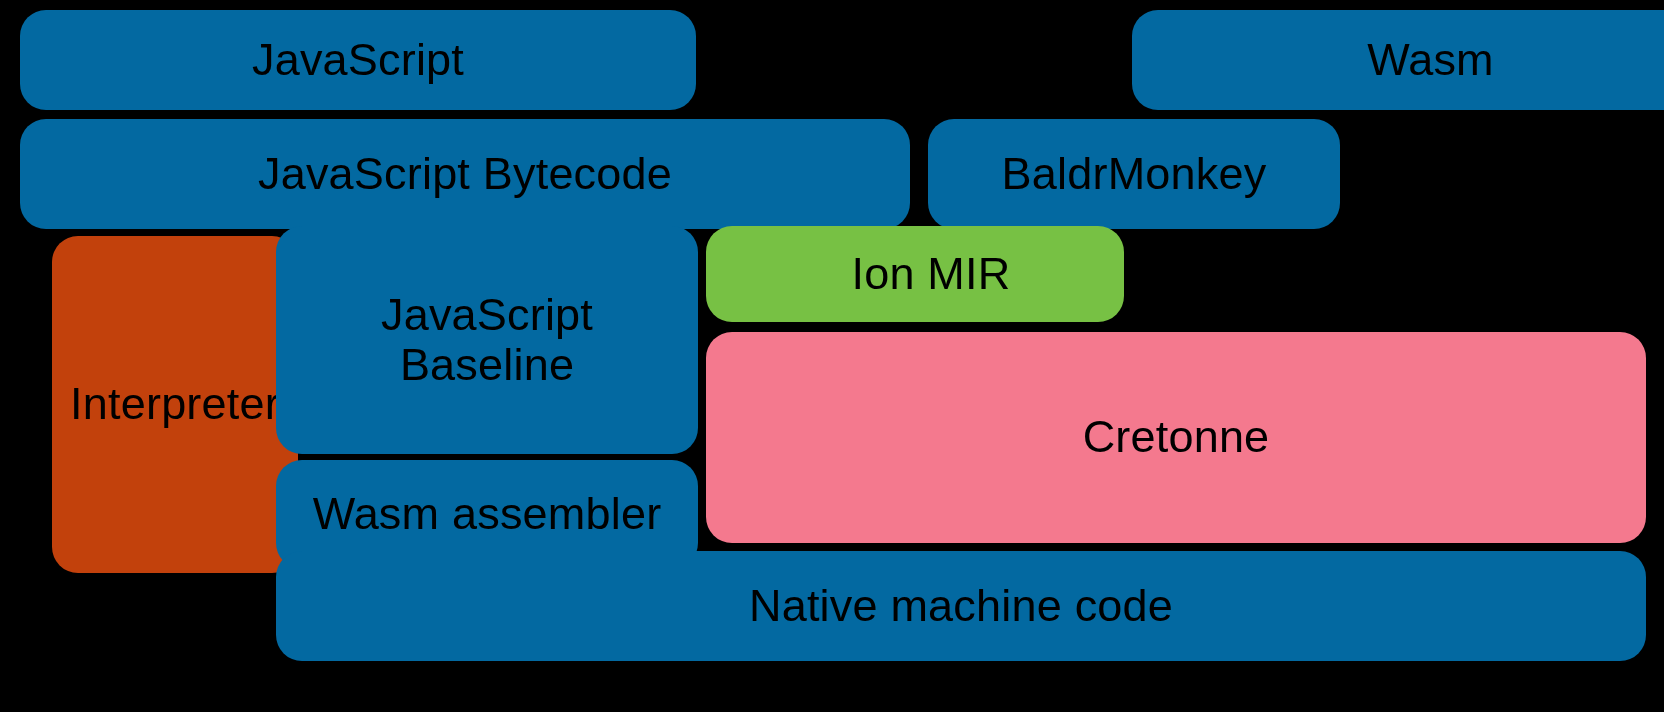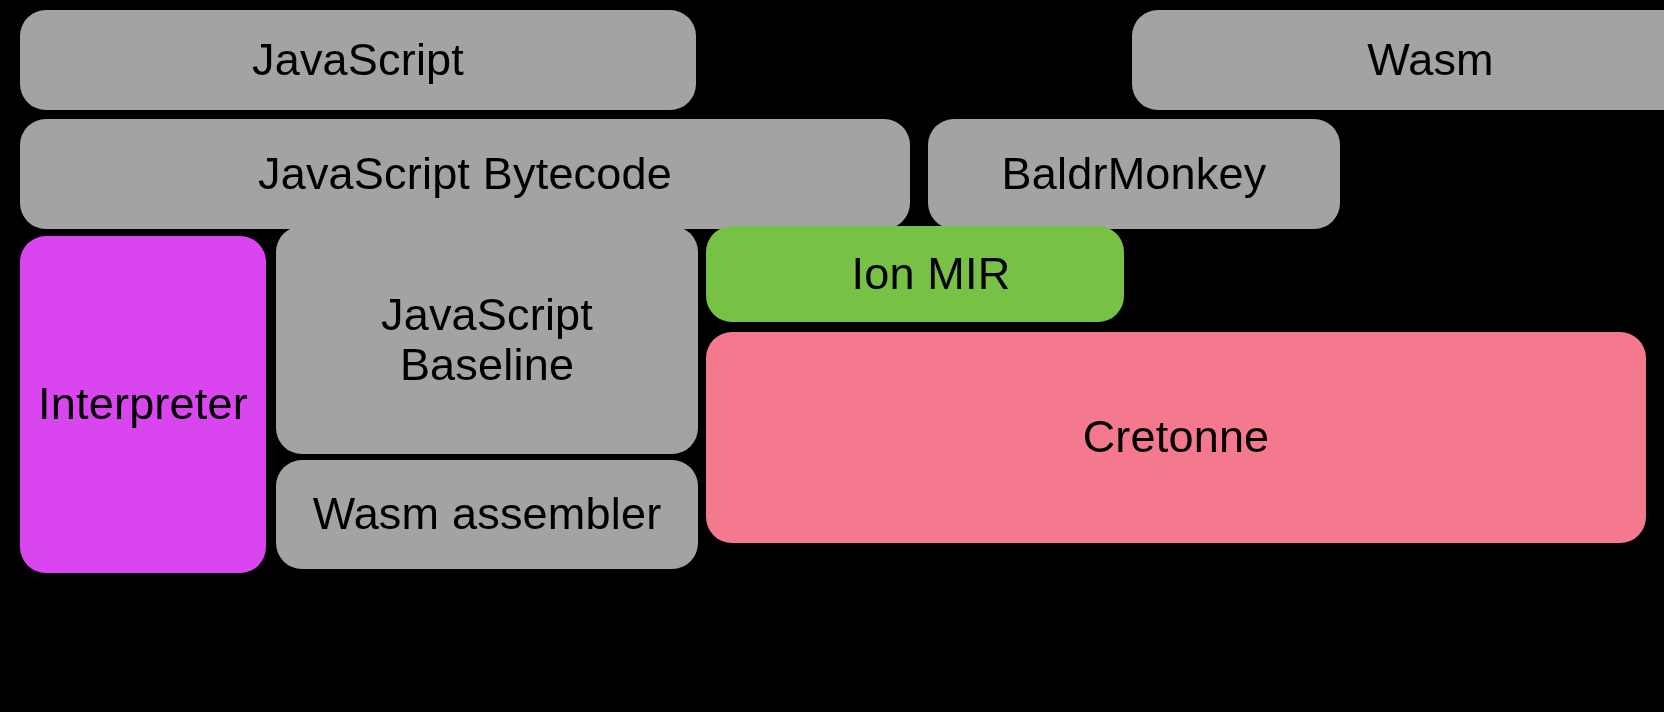--- a/index.html
+++ b/index.html
@@ -25,22 +25,22 @@
     align-items: center;
     justify-content: center;
     text-align: center;
     color: #000000;
     font-size: 45px;
     line-height: 1.12;
     letter-spacing: 0.2px;
     white-space: pre-line;
     padding: 2px 8px;
   }
-  .fill-white { background: #a3a3a3; }
-  .fill-gray  { background: #d946ef; }
+  .fill-white { background: #0369a1; }
+  .fill-gray  { background: #c2410c; margin-left: 32px; }
   .fill-green { background: #77c144; }
   .fill-pink  { background: #f4798e; }
 </style>
 </head>
 <body>
 
 <div id="diagram">
 
   <div class="node fill-white" style="left:20px; top:10px; width:676px; height:100px;">JavaScript</div>
 
@@ -55,14 +55,15 @@
 
   <div class="node fill-white" style="left:276px; top:226px; width:422px; height:228px;">JavaScript
 Baseline</div>
 
   <div class="node fill-white" style="left:276px; top:460px; width:422px; height:109px;">Wasm assembler</div>
 
   <div class="node fill-green" style="left:706px; top:226px; width:418px; height:96px;padding-left:40px;">Ion MIR</div>
 
   <div class="node fill-pink" style="left:706px; top:332px; width:940px; height:211px;">Cretonne</div>
 
+  <div class="node fill-white" style="left:276px; top:551px; width:1370px; height:110px;">Native machine code</div>
 
 </div>
 
 </body></html>

